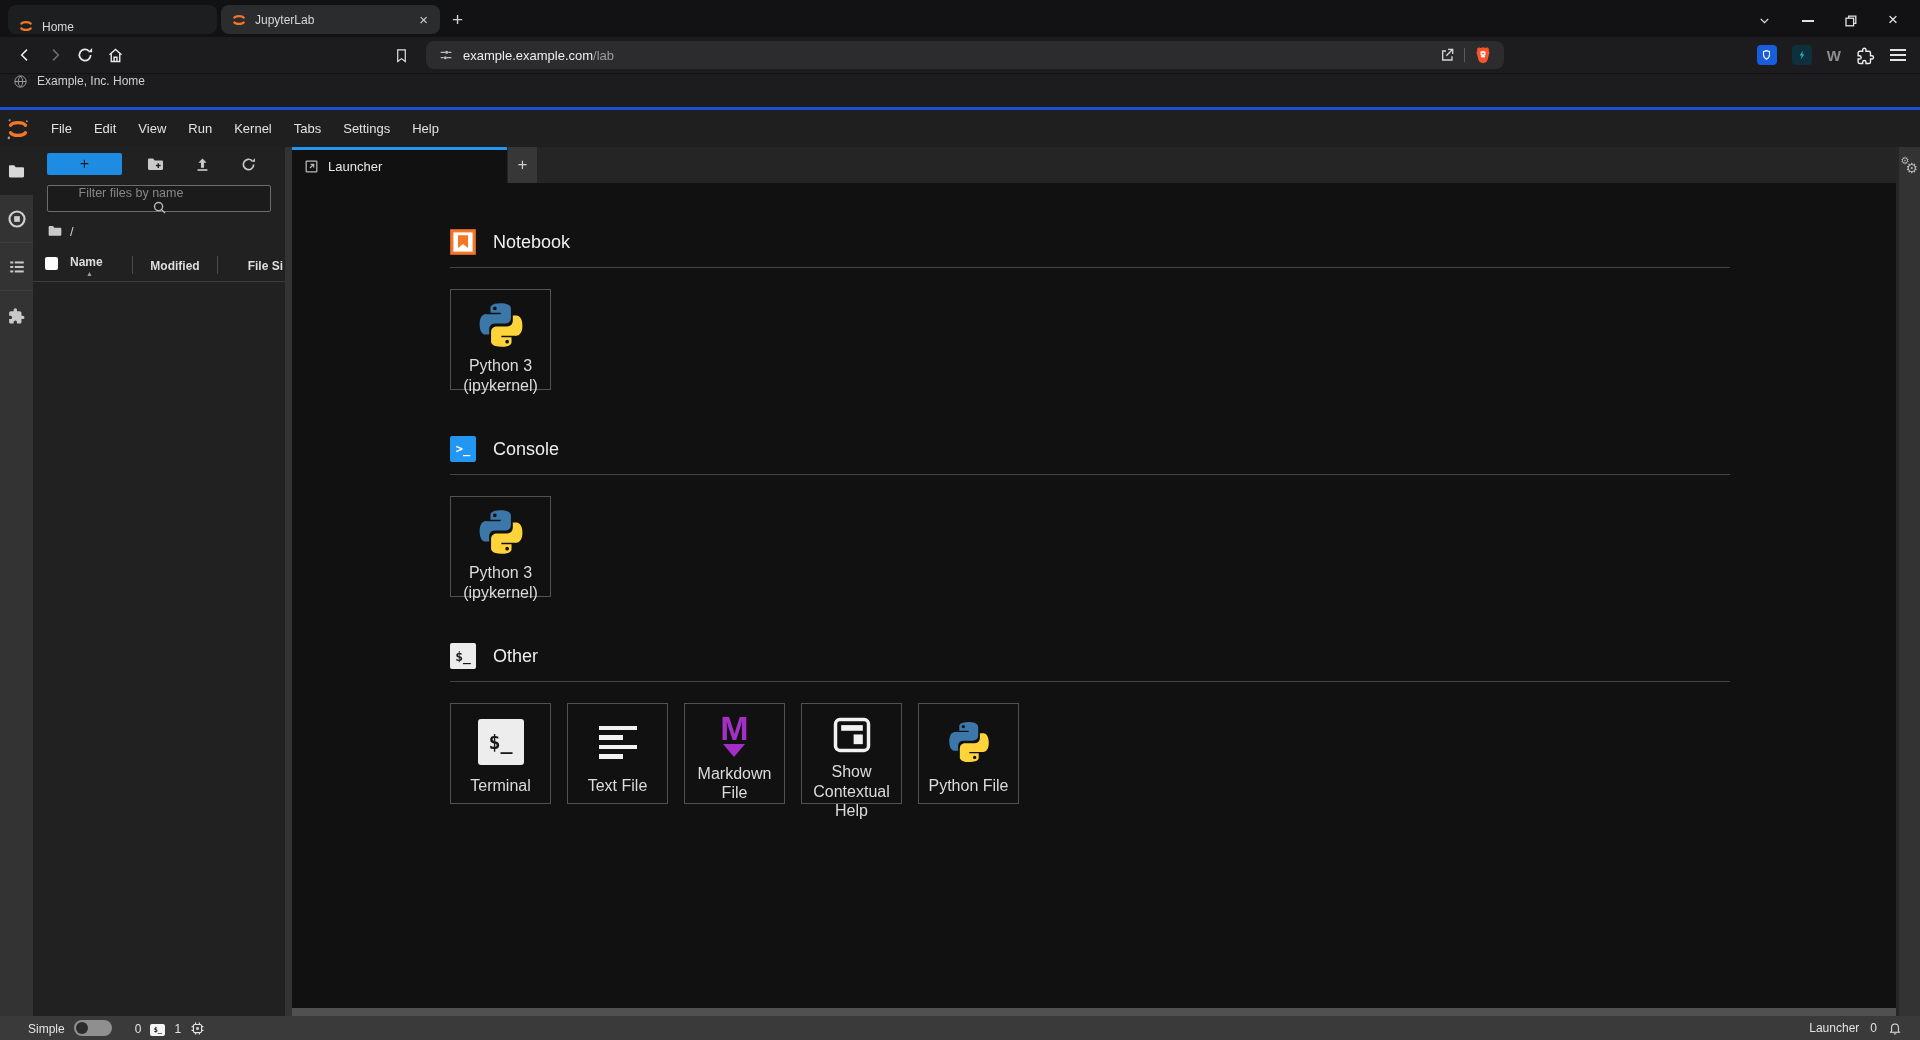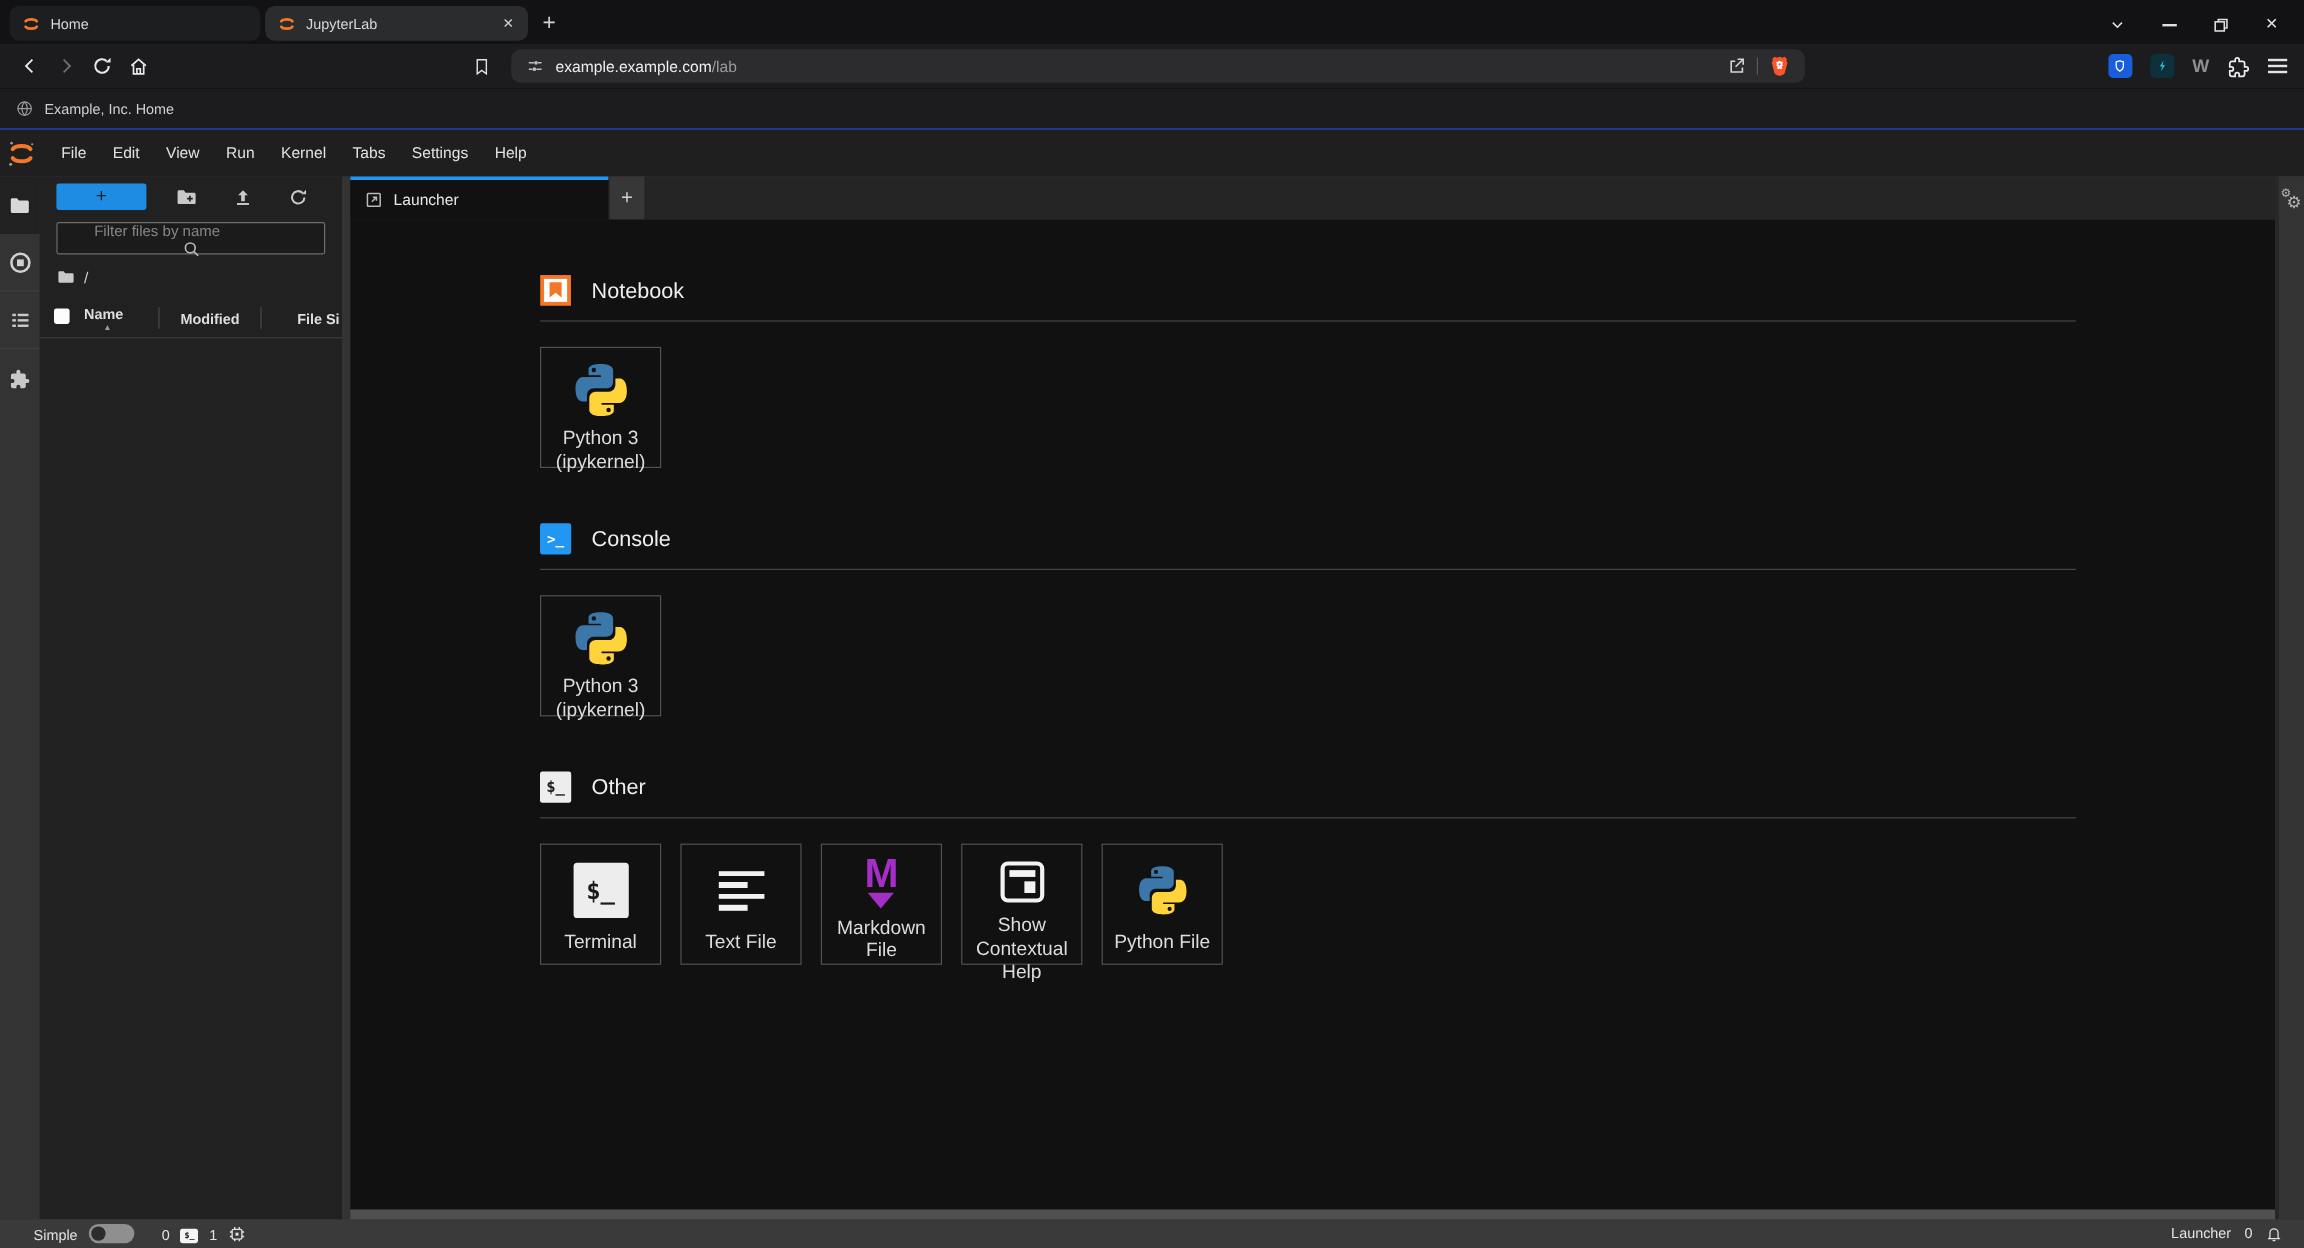--- a/index.html
+++ b/index.html
@@ -3,21 +3,21 @@
 <meta charset="utf-8">
 <style>
   * { box-sizing: border-box; margin: 0; padding: 0; }
   html,body { width:1920px; height:1040px; overflow:hidden; }
   body { background:#333; font-family:"Liberation Sans", sans-serif; -webkit-font-smoothing:antialiased; }
   svg { display:block; }
 
   
   .tabstrip { height:37px; background:#121214; display:flex; align-items:flex-end; padding:0 6px; }
   .btab { height:29px; border-radius:8px; margin:0 2px 3px 2px; display:flex; align-items:center; gap:8px; padding:0 10px; }
-  .btab.inactive { width:209px; background:#1d1e20; }
+  .btab.inactive { width:209px; background:#1d1e20;align-items:flex-end; }
   .btab.active { width:219px; background:#2b2c2e; }
   .btab-label { font-size:12px; color:#d8d8d8; flex:1; white-space:nowrap; overflow:hidden; }
   .btab-close { color:#cfcfcf; font-size:15px; line-height:1; padding:0 2px; }
   .newtab-btn { color:#d0d0d0; font-size:19px; margin:0 0 8px 10px; line-height:1; }
   .win-controls { margin-left:auto; display:flex; align-items:center; gap:31px; padding:0 16px 10px 0; }
   .minimize-bar { width:12px; height:2px; background:#e0e0e0; }
   .close-glyph { color:#e6e6e6; font-size:17px; line-height:0.6; }
 
   .toolbar { height:36px; background:#1c1c1e; display:flex; align-items:center; padding:0 10px; }
   .nav-btn { width:30px; display:flex; justify-content:center; color:#e8e8e8; }
@@ -29,25 +29,25 @@
   .addr-right { margin-left:auto; display:flex; align-items:center; gap:9px; }
   .addr-sep { width:1px; height:14px; background:#5a5a5a; }
   .ext-icons { margin-left:auto; display:flex; align-items:center; gap:15px; padding-right:4px; }
   .ext-badge { width:20px; height:20px; border-radius:4px; display:flex; align-items:center; justify-content:center; }
   .ext-badge.bw { background:#175ddc; }
   .ext-badge.ltn { background:#0e2f3c; }
   .w-glyph { font-size:15px; font-weight:bold; color:#8f8f8f; }
   .hamburger { display:flex; flex-direction:column; gap:3px; }
   .hamburger i { display:block; width:16px; height:2px; background:#e4e4e4; }
 
-  .bookmarksbar { height:34px; background:#1c1c1e; border-top:1px solid #121214; display:flex; align-items:center; gap:9px; padding-left:13px; }
+  .bookmarksbar { height:34px; background:#1c1c1e; border-top:1px solid #121214; display:flex; align-items:flex-start; gap:9px; padding-left:13px; }
   .bm-label { font-size:12px; color:#cfcfcf; }
 
   
-  .menubar { height:40px; background:#1f1f20; border-top:1px solid #1d4ed8; display:flex; align-items:center; padding-left:5px; }
+  .menubar { height:40px; background:#1f1f20; border-top:3px solid #1d4ed8; display:flex; align-items:center; padding-left:5px; }
   .jlogo { margin-right:9px; }
   .menu-item { padding:0 11px; font-size:13px; color:#e2e2e2; }
 
   .jlab-body { height:869px; display:flex; background:#333; }
 
   .activitybar { width:33px; display:flex; flex-direction:column; background:#333; }
   .activity-item { height:48px; display:flex; align-items:center; justify-content:center; }
   .activity-item.active { background:#212121; }
   .activity-item.lined { border-bottom:1px solid #3e3e3e; }
 

